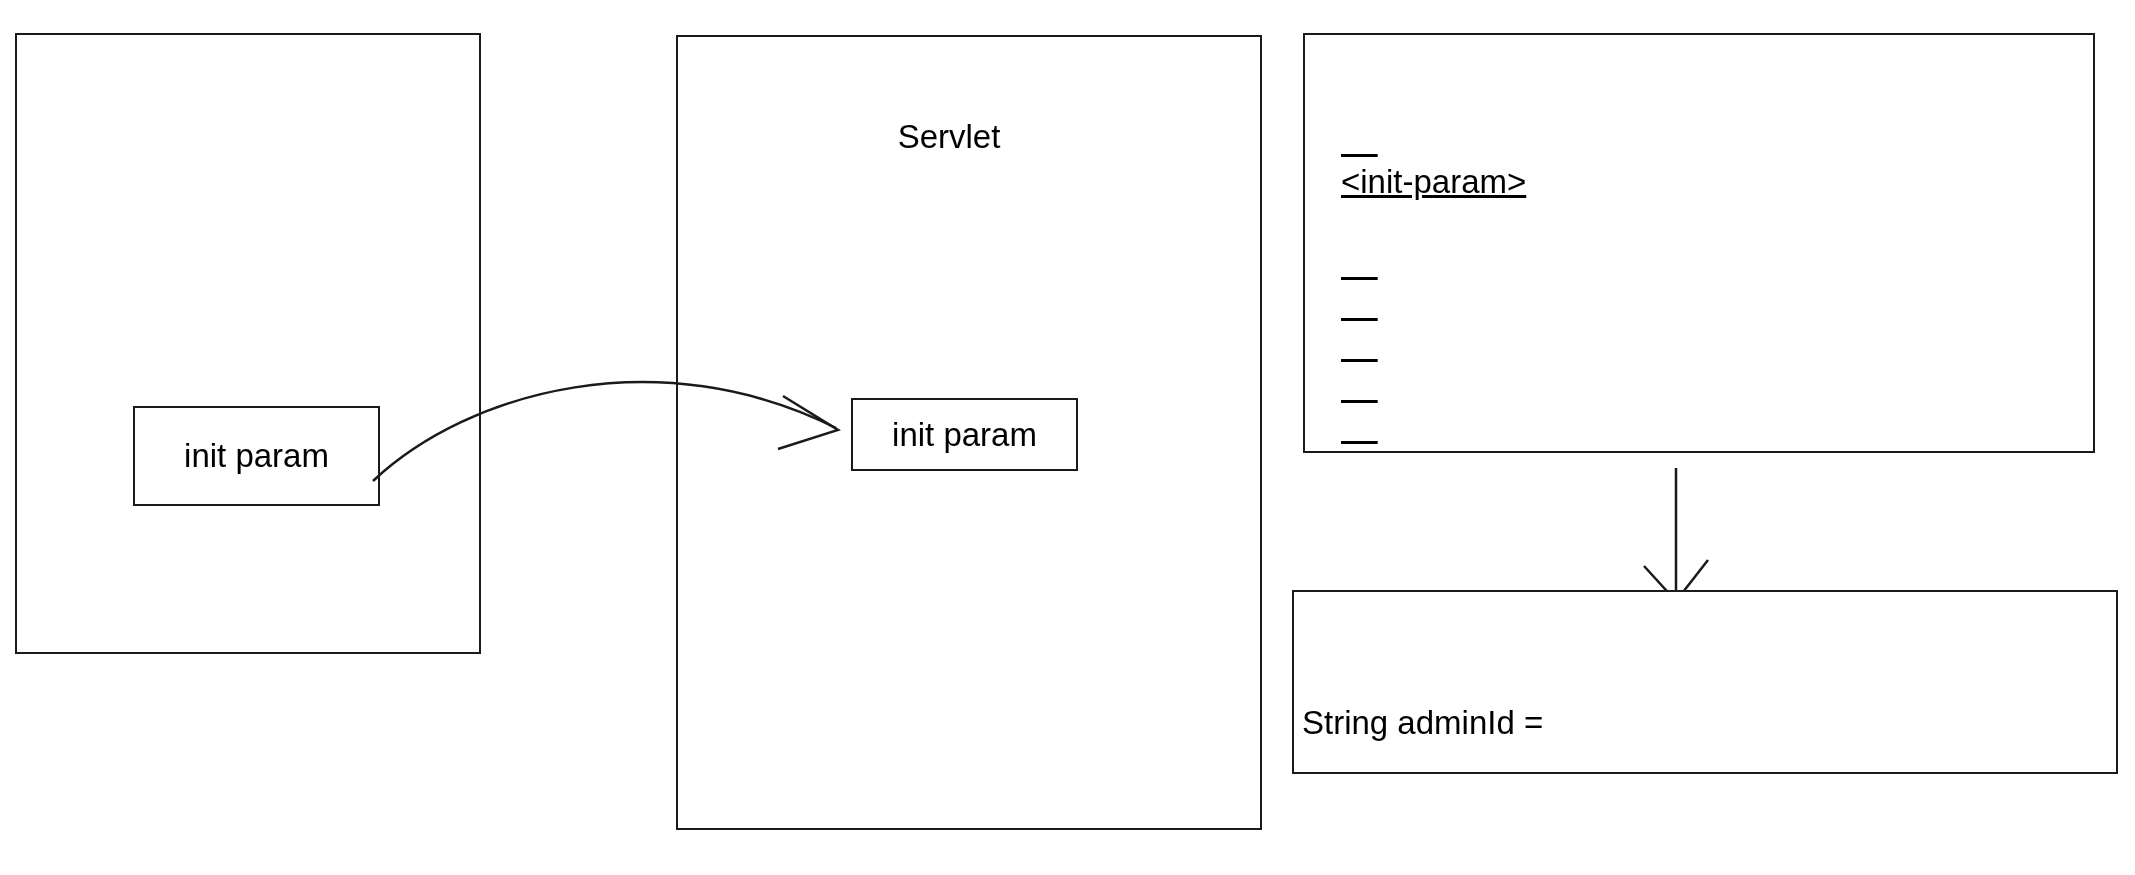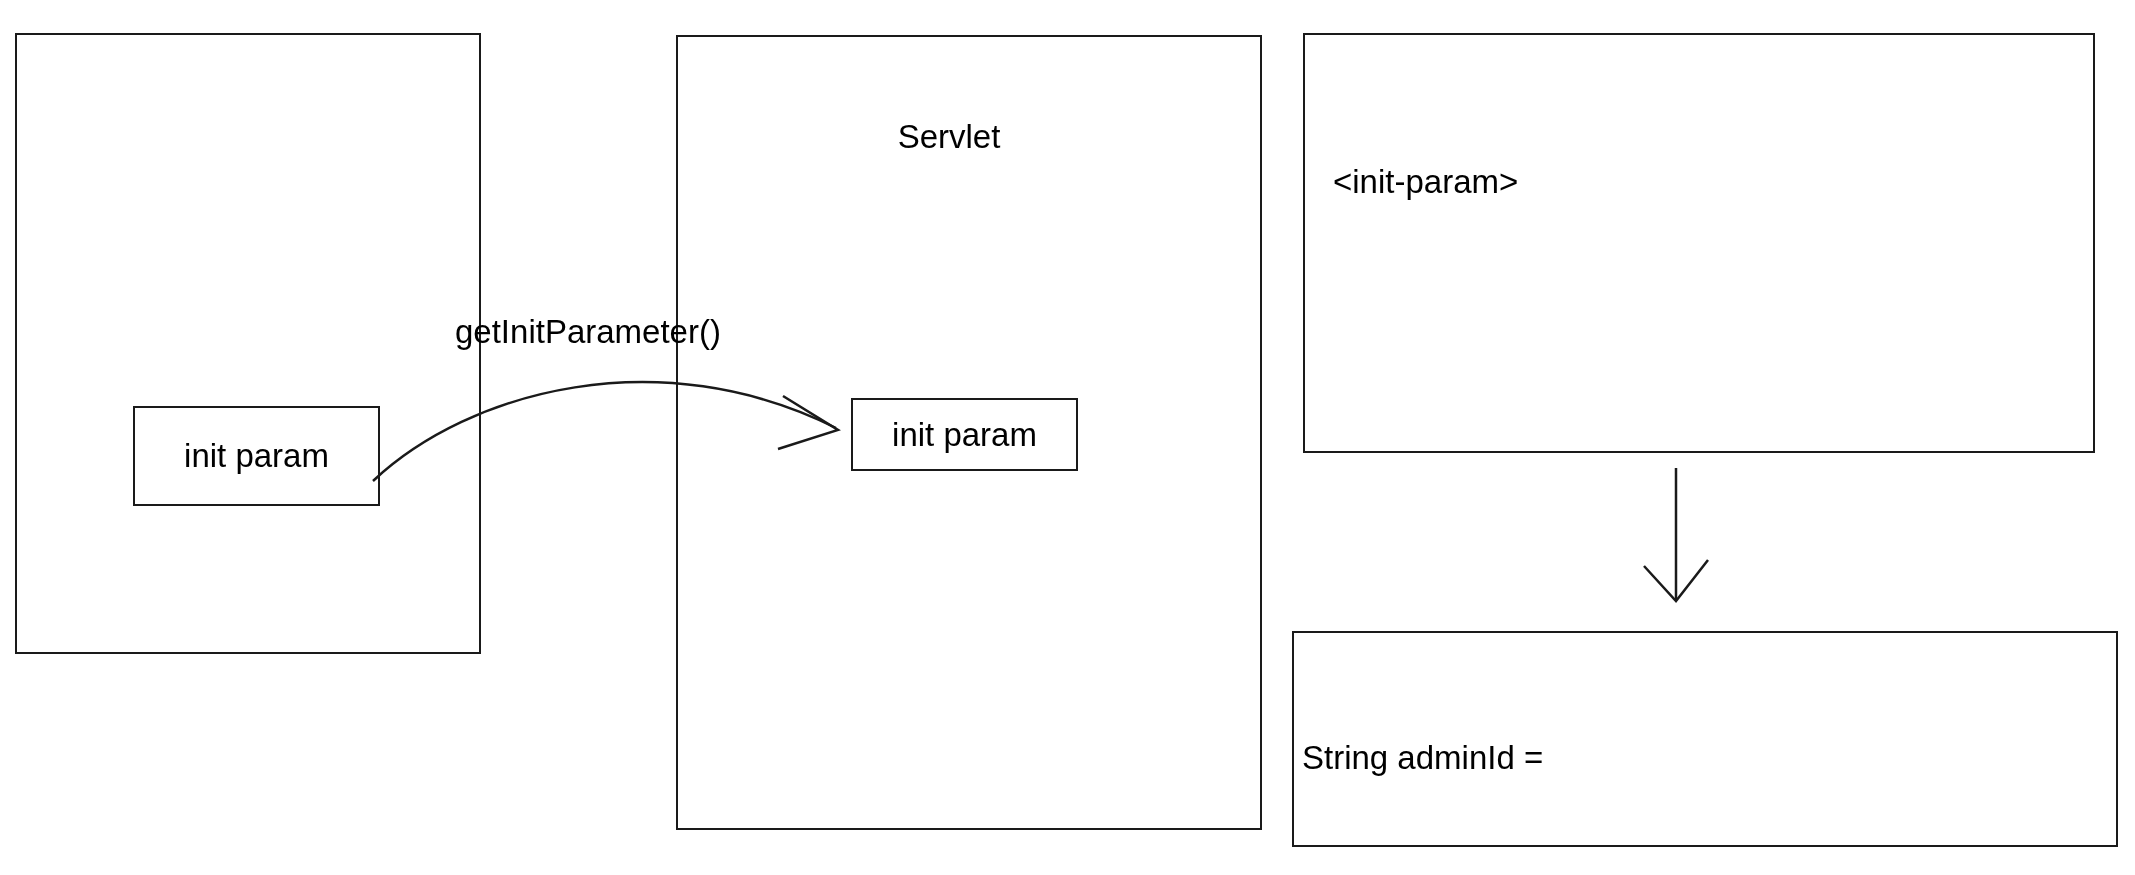--- a/index.html
+++ b/index.html
@@ -87,31 +87,30 @@
   <div class="small-box" style="left:851px; top:398px; width:227px; height:73px;">init param</div>
 
   <svg class="overlay" viewBox="0 0 2135 875" xmlns="http://www.w3.org/2000/svg">
     <path d="M 373 481 C 470 390, 660 340, 836 428" fill="none" stroke="#1a1a1a" stroke-width="2.5"></path>
     <path d="M 783 396 L 838 430 L 778 449" fill="none" stroke="#1a1a1a" stroke-width="2.5" stroke-linecap="butt" stroke-linejoin="miter"></path>
 
     <line x1="1676" y1="468" x2="1676" y2="600" stroke="#1a1a1a" stroke-width="2.5"></line>
     <path d="M 1644 566 L 1676 601 L 1708 560" fill="none" stroke="#1a1a1a" stroke-width="2.5" stroke-linecap="butt" stroke-linejoin="miter"></path>
   </svg>
 
-  <div class="arrow-label" style="left:455px; top:313px;">getInitParameter()</div>
 
-  <div class="code-block" style="left:1303px; top:33px; width:792px; height:420px; padding:44px 0 0 28px;">
+  <div class="code-block" style="left:1303px; top:33px; width:792px; height:420px; padding:44px 0 0 36px;text-decoration:underline;">
     <span class="code-line">&lt;init-param&gt;</span>
     
     
     
     
     
   </div>
 
-  <div class="code-block" style="left:1292px; top:631px; width:826px; height:216px; padding:22px 0 0 8px;">
+  <div class="code-block" style="left:1292px; top:590px; width:826px; height:184px; padding:28px 0 0 8px;">
     <span class="code-line">String adminId =</span>
     
     
     
   </div>
 
 </div>
 
 </body></html>

